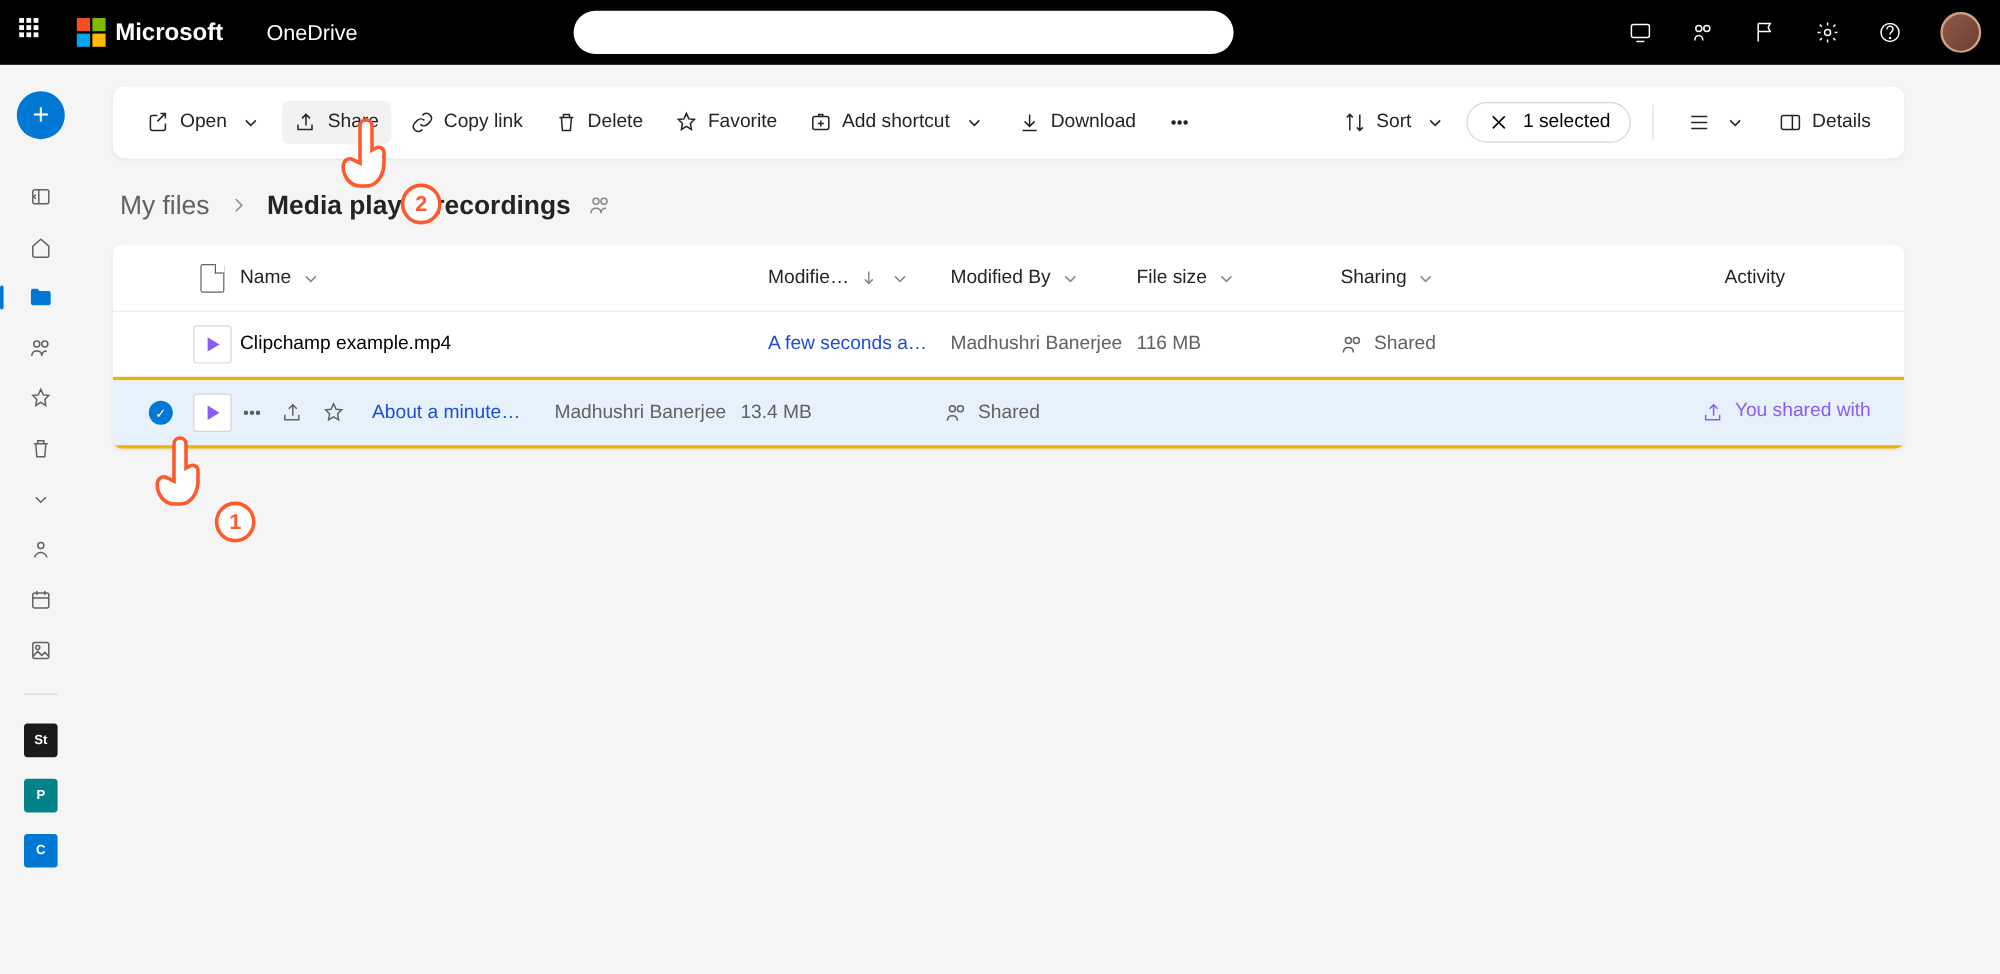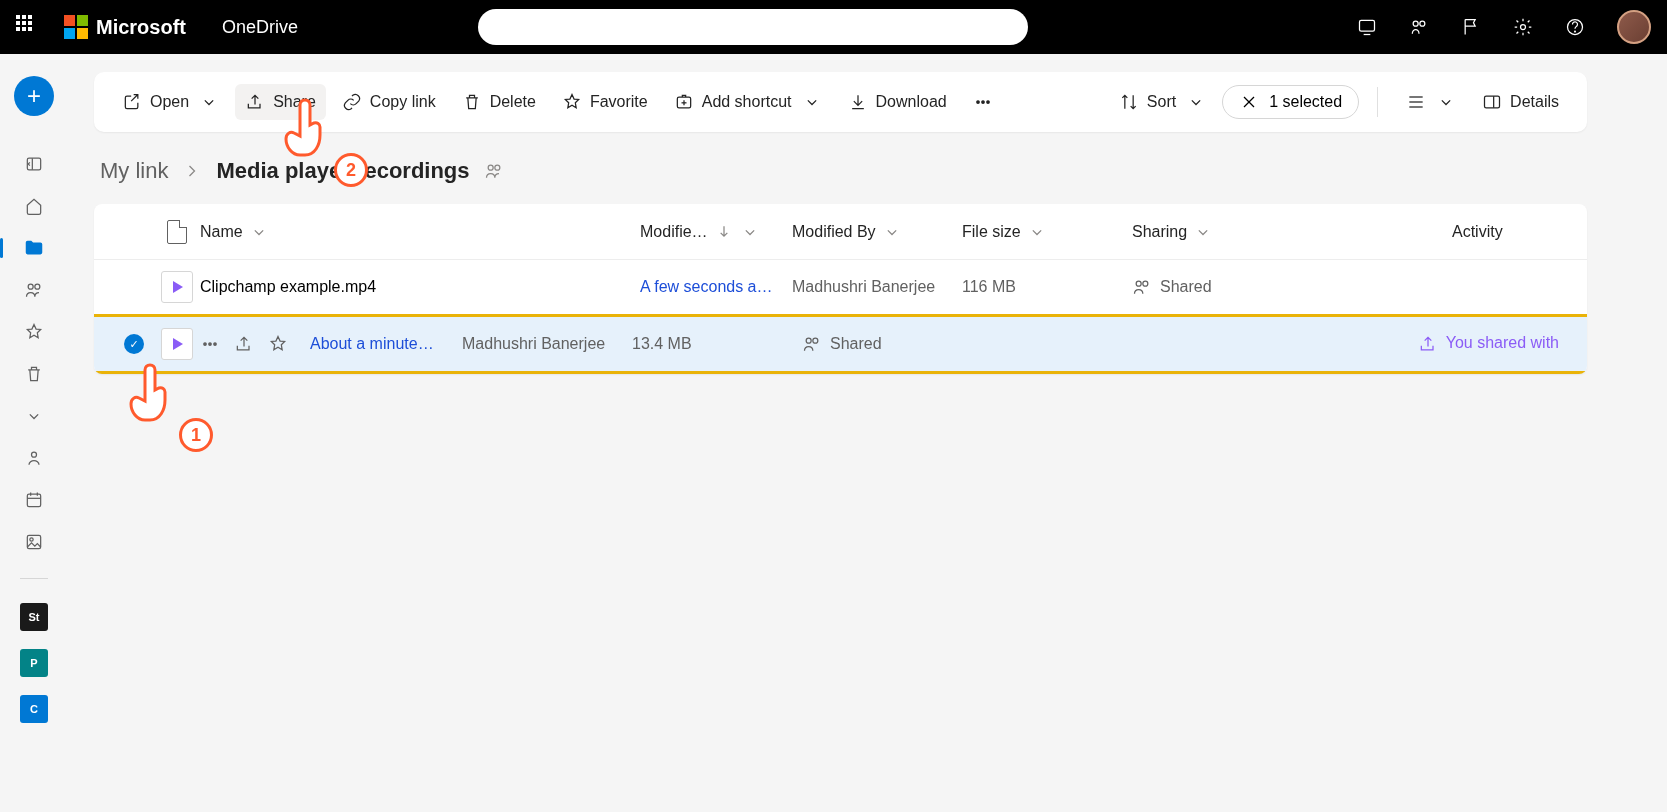--- a/index.html
+++ b/index.html
@@ -56,21 +56,21 @@
 .thead, .trow { display: flex; align-items: center; padding: 0 20px; }
 .thead { height: 56px; border-bottom: 1px solid #ededed; font-size: 16px; color: #242424; }
 .trow { height: 57px; border-bottom: 3px solid #eab308; font-size: 16px; }
 .trow.selected { background: #e6f1fb; }
 .col-check { width: 40px; display: flex; justify-content: center; }
 .col-icon { width: 46px; display: flex; justify-content: center; }
 .col-name { width: 330px; display: flex; align-items: center; gap: 10px; }
 .col-actions-inline { width: 110px; display: flex; gap: 14px; color: #616161; }
 .col-modified { width: 152px; color: #1d4ed8; }
 .col-modby { width: 155px; color: #616161; overflow: hidden; text-overflow: ellipsis; white-space: nowrap; }
-.col-size { width: 170px; color: #616161; margin-left: 15px; }
+.col-size { width: 170px; color: #616161; }
 .col-sharing { width: 320px; color: #616161; display: flex; align-items: center; gap: 8px; }
 .col-activity { flex: 1; display: flex; align-items: flex-start; gap: 8px; color: #8b5cf6; justify-content: flex-end; padding-right: 8px;}
 .th { color: #242424; font-weight: 400; display: flex; align-items: center; gap: 6px; }
 .th .chev-dn { color: #8a8886; }
 .file-tile { width: 32px; height: 32px; border: 1px solid #d6d6d6; border-radius: 3px; display: flex; align-items: center; justify-content: center; background: #fff; }
 .play-tri { width: 0; height: 0; border-left: 10px solid #8a5cf6; border-top: 6px solid transparent; border-bottom: 6px solid transparent; margin-left: 2px; }
 .check-circle { width: 20px; height: 20px; border-radius: 50%; background: #0078d4; color: #fff; display: flex; align-items: center; justify-content: center; font-size: 11px; }
 .doc-icon-sm { width: 20px; height: 24px; border: 1.5px solid #616161; border-radius: 2px; position: relative; }
 .doc-icon-sm::after { content:''; position:absolute; top:-1px; right:-1px; width:7px; height:7px; background:#fff; border-left:1.5px solid #616161; border-bottom:1.5px solid #616161; }
 
@@ -303,21 +303,21 @@
     <div class="tb-btn">
       <svg class="ic" viewBox="0 0 24 24">
           <rect x="3" y="5" width="18" height="14" rx="2"></rect>
           <line x1="14" y1="5" x2="14" y2="19"></line>
         </svg>
       <span>Details</span>
     </div>
   </div>
 
   <div class="breadcrumb">
-    <span class="root">My link</span>
+    <span class="root">My files</span>
     <svg class="ic chev-small" viewBox="0 0 24 24" width="14" height="14">
         <path d="M9 6l6 6-6 6"></path>
       </svg>
     <span class="current">Media player recordings</span>
     <svg class="ic people-icon-bc" viewBox="0 0 24 24" width="18" height="18">
         <circle cx="8" cy="8" r="3"></circle>
         <circle cx="16" cy="8" r="3"></circle>
         <path d="M3 20c0-3 2-5 5-5s5 2 5 5M13 20c0-3 2-5 5-5"></path>
       </svg>
   </div>

